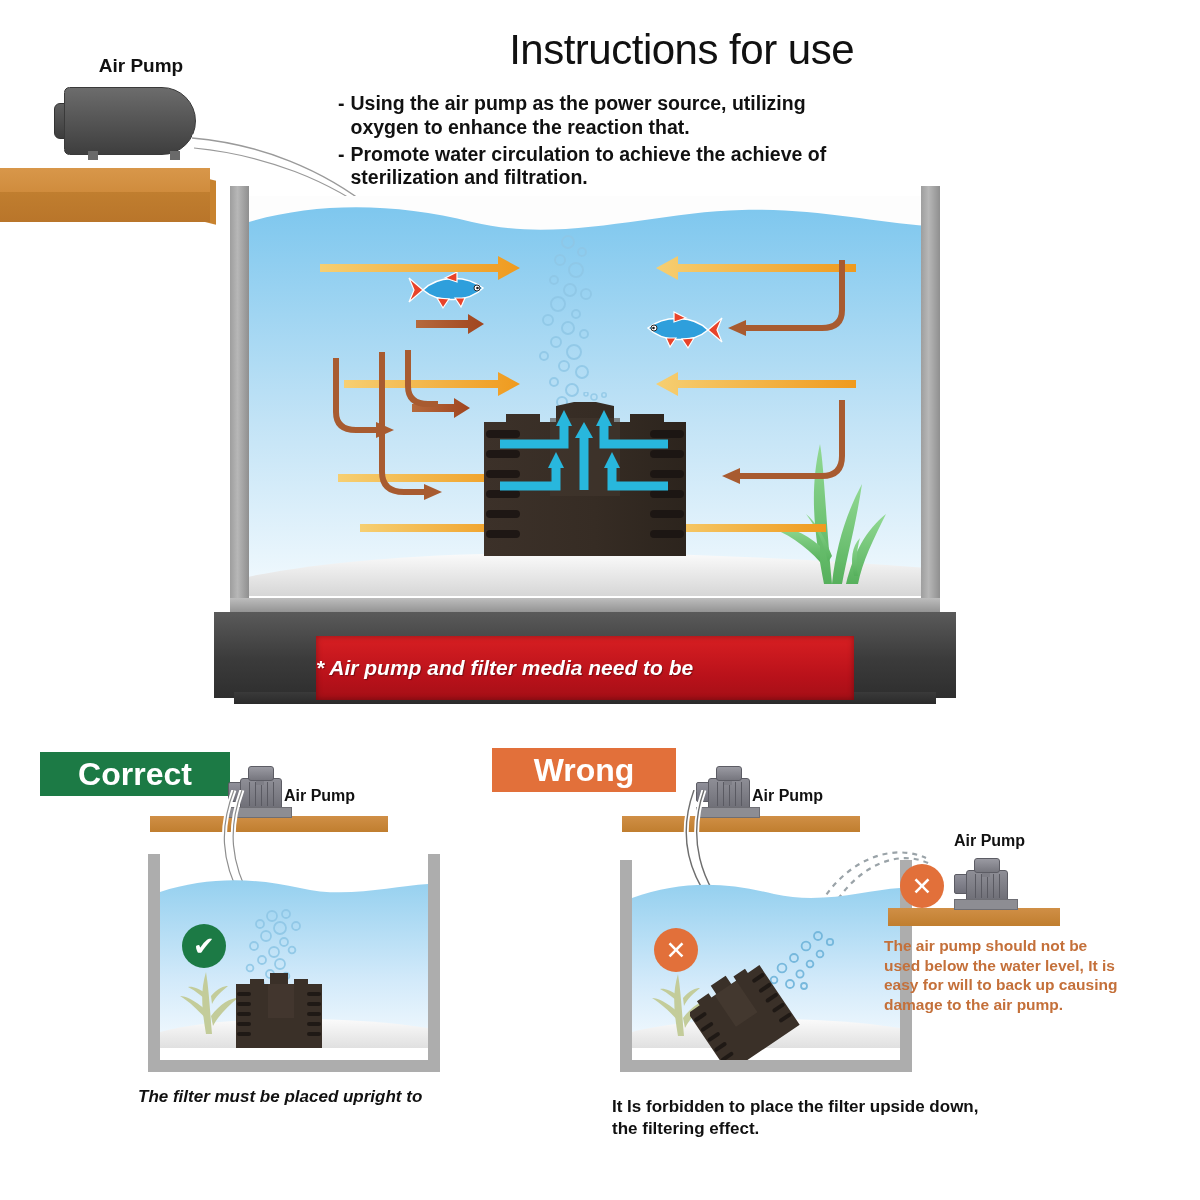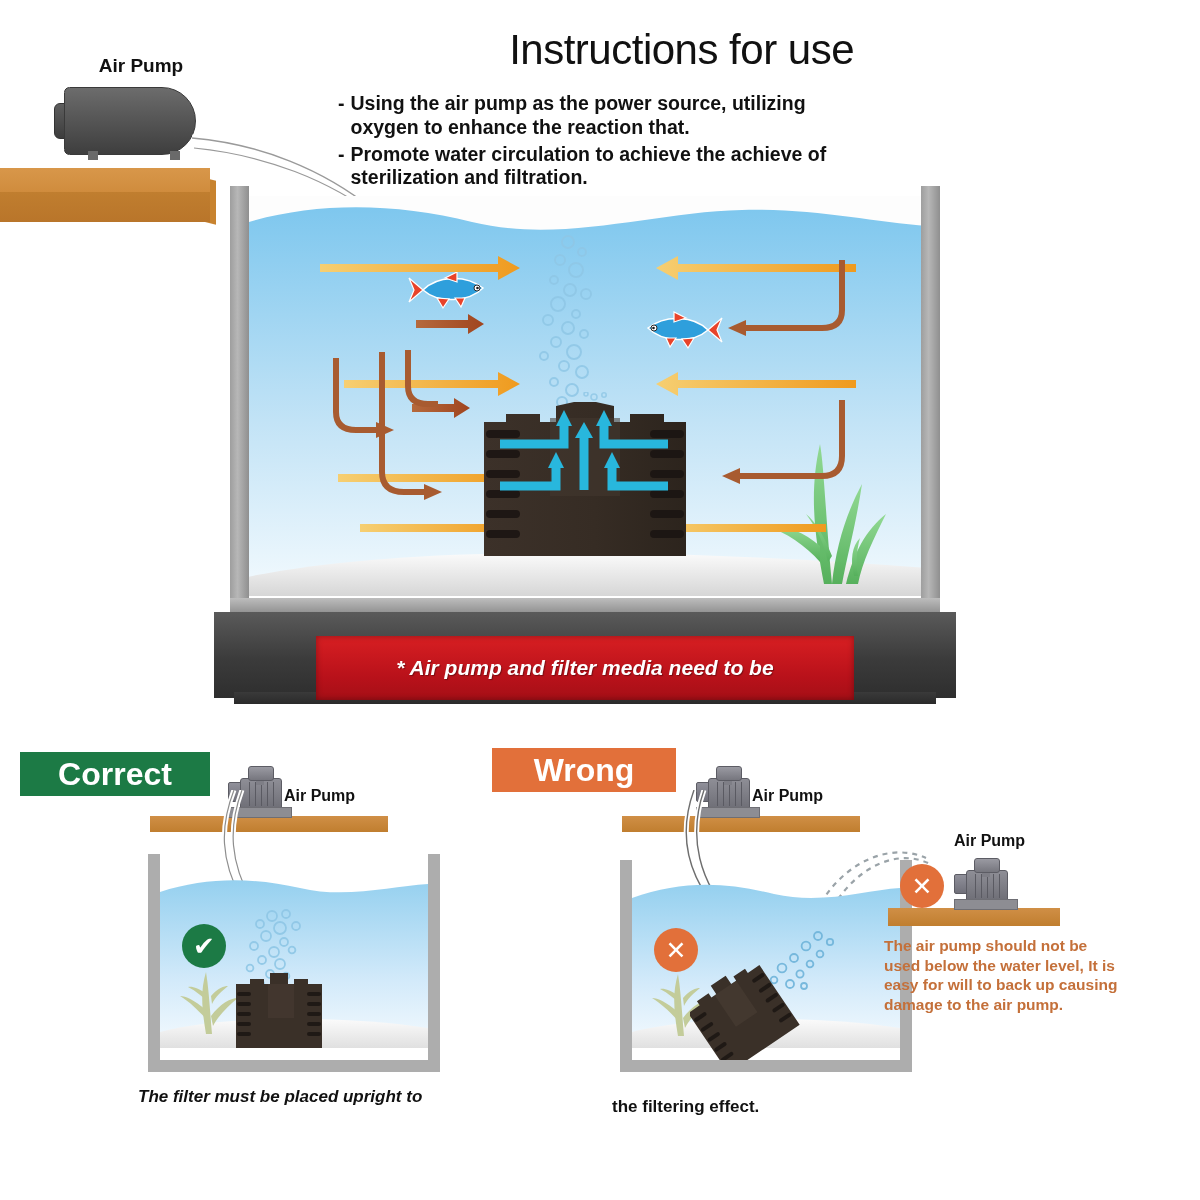--- a/index.html
+++ b/index.html
@@ -55,29 +55,29 @@
   .tank-floor{position:absolute;left:2px;right:2px;top:416px;height:16px;
      background:linear-gradient(180deg,#bdbdbd,#8e8e8e);}
   .tank-base{position:absolute;left:-14px;right:-14px;top:430px;height:86px;
      background:linear-gradient(180deg,#5a5a5a,#3b3b3b 55%,#2e2e2e);}
   .tank-base-lip{position:absolute;left:6px;right:6px;top:510px;height:12px;
      background:linear-gradient(180deg,#3a3a3a,#2a2a2a);}
 
   
   #red-banner{left:316px;top:636px;width:538px;height:64px;
      background:linear-gradient(180deg,#d81f22,#b8111a 65%,#a50f16);
-     display:flex;align-items:center;justify-content:center;
+     display:flex;align-items:center;
      box-shadow:0 0 6px rgba(0,0,0,.35) inset;}
   #red-banner .btxt{color:#fff;font-size:21px;font-weight:bold;font-style:italic;
      text-align:center;line-height:1.22;text-shadow:1px 1px 1px rgba(0,0,0,.35);}
 
   
   .badge{position:absolute;display:flex;align-items:center;justify-content:center;
      color:#fff;font-size:32px;font-weight:bold;}
-  #badge-correct{left:20px;top:752px;width:190px;height:44px;background:#1c7a45;}
+  #badge-correct{left:40px;top:752px;width:190px;height:44px;background:#1c7a45;}
   #badge-wrong{left:492px;top:748px;width:184px;height:44px;background:#e2703a;}
 
   
   .mini-pump{position:absolute;width:62px;height:58px;}
   .mp-base{position:absolute;left:0;bottom:0;width:62px;height:9px;background:#8d8d93;border:1px solid #6e6e74;}
   .mp-body{position:absolute;left:12px;bottom:8px;width:40px;height:30px;
      background:linear-gradient(180deg,#8e8e96,#6e6e76);border:1px solid #5c5c64;border-radius:3px;}
   .mp-stripe{position:absolute;width:1px;top:3px;bottom:3px;background:#5a5a62;}
   .mp-top{position:absolute;left:20px;bottom:37px;width:24px;height:13px;
      background:linear-gradient(180deg,#9a9aa2,#76767e);border:1px solid #5c5c64;border-radius:3px;}
@@ -537,20 +537,21 @@
         </g>
       </g>
     </svg>
   </div>
   <div class="mark-circle" style="left:34px;top:68px;width:44px;height:44px;background:#e2703a;font-size:25px;">
     <span>✕</span>
   </div>
 </div>
 
 <div class="abs" id="caption-wrong">
+  <div>It Is forbidden to place the filter upside down,</div>
   <div>the filtering effect.</div>
 </div>
 
 <div class="pumplabel" style="left:954px;top:832px;">Air Pump</div>
 
 <div class="wood-board" style="left:888px;top:908px;width:172px;height:18px;"></div>
 
 <div class="mini-pump" style="left:954px;top:852px;">
   <div class="mp-inlet"></div>
   <div class="mp-body">

